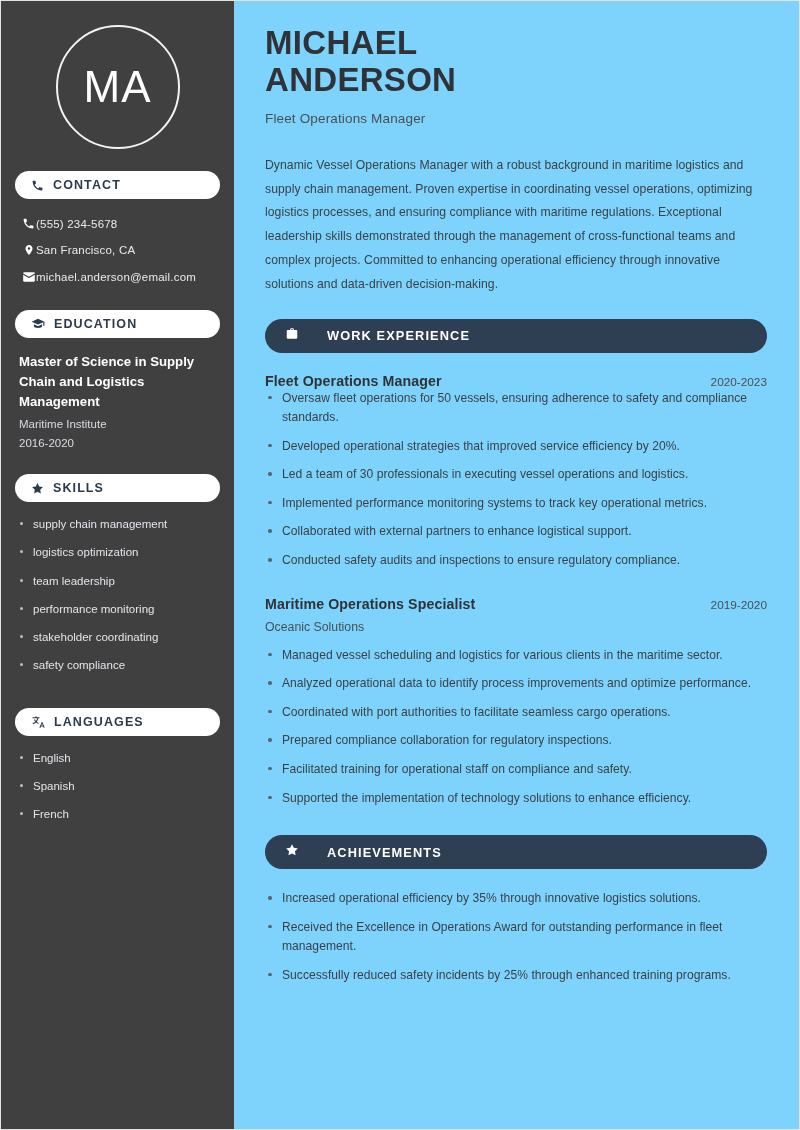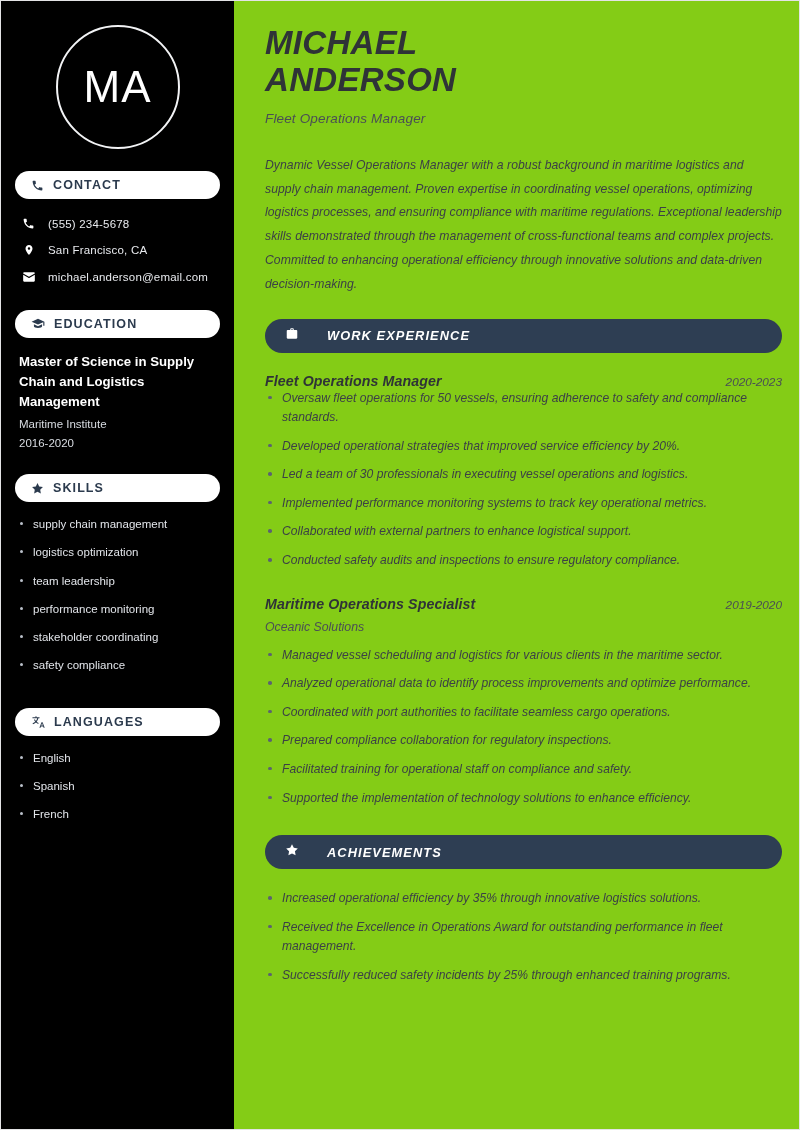--- a/index.html
+++ b/index.html
@@ -18,21 +18,21 @@
     height: 1130px;
     background: #f6f6f7;
     display: flex;
     border: 1px solid #e3e3e5;
   }
 
   
   .sidebar {
     width: 233px;
     flex: 0 0 233px;
-    background: #000000;
+    background: #404040;
     padding: 0 14px;
     position: relative;
   }
 
   .avatar-wrap {
     display: flex;
     justify-content: center;
     padding-top: 24px;
     padding-bottom: 22px;
   }
@@ -68,21 +68,20 @@
     font-size: 12.5px;
     font-weight: bold;
     letter-spacing: 1.1px;
   }
   .pill .ico svg { display: block; }
 
   .contact-list { margin-bottom: 22px; }
   .contact-row {
     display: flex;
     align-items: center;
-    gap: 12px;
     padding: 4px 0 4px 6px;
     margin-bottom: 5px;
   }
   .contact-row .ico { width: 15px; display: flex; justify-content: center; }
   .contact-text {
     color: #e8eaee;
     font-size: 11.5px;
     letter-spacing: .2px;
   }
 
@@ -121,24 +120,23 @@
     top: 6px;
     width: 3px;
     height: 3px;
     border-radius: 50%;
     background: #b9bfc9;
   }
 
   
   .main {
     flex: 1;
-    background: #84cc16;
-    padding: 24px 17px 0 31px;
+    background: #7dd3fc;
+    padding: 24px 32px 0 31px;
     min-width: 0;
-    font-style: italic;
   }
 
   .name {
     color: #2f3337;
     font-size: 33px;
     font-weight: bold;
     line-height: 1.12;
     letter-spacing: .3px;
   }
   .job-title {

